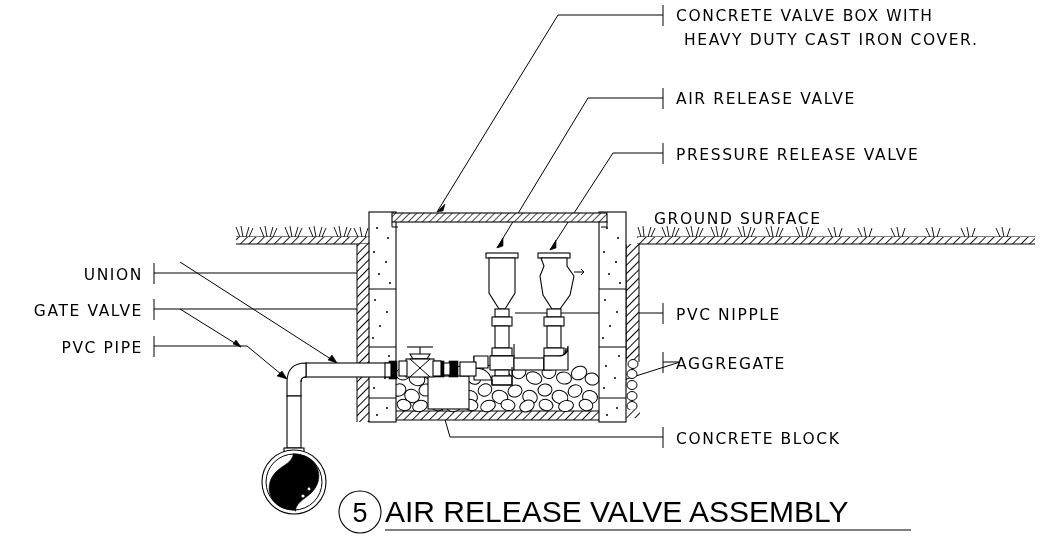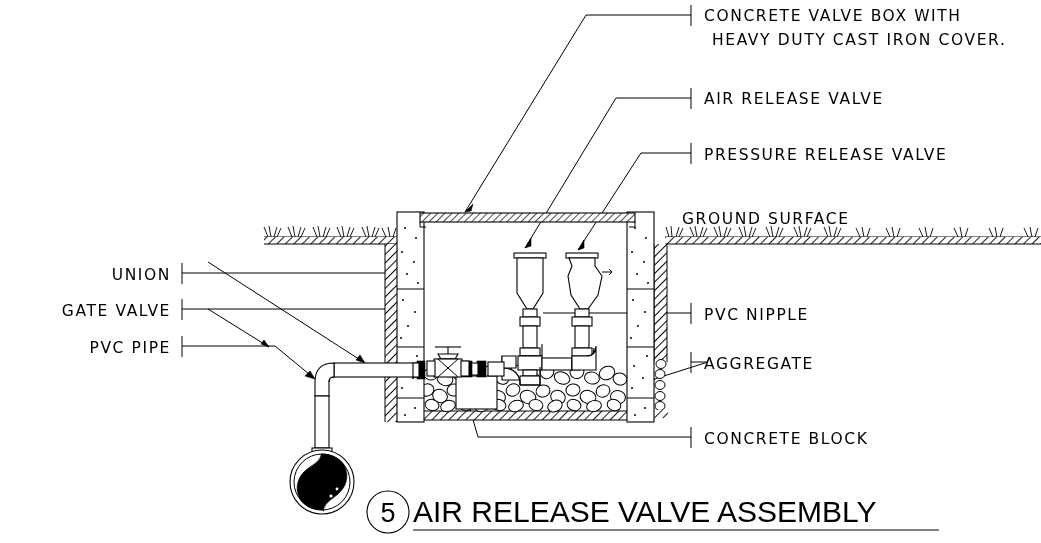--- a/index.html
+++ b/index.html
@@ -2,21 +2,21 @@
 <html><head>
 <meta charset="utf-8">
 <title>Air Release Valve Assembly</title>
 <style>
   html,body{margin:0;padding:0;background:#ffffff;}
   body{
     width:1041px;height:543px;position:relative;overflow:hidden;
     font-family:"Liberation Sans", sans-serif;
     color:#000;
   }
-  #sheet{position:absolute;left:0;top:0;width:928px;height:543px;padding-left:28px;}
+  #sheet{position:absolute;left:0;top:0;width:928px;height:543px;}
   svg{display:block;}
   .lbl{
     font-family:"DejaVu Sans", sans-serif;
     font-size:15.5px;
     letter-spacing:1.6px;
     fill:#000;
     white-space:pre;
   }
   .title-txt{
     font-family:"Liberation Sans", sans-serif;

